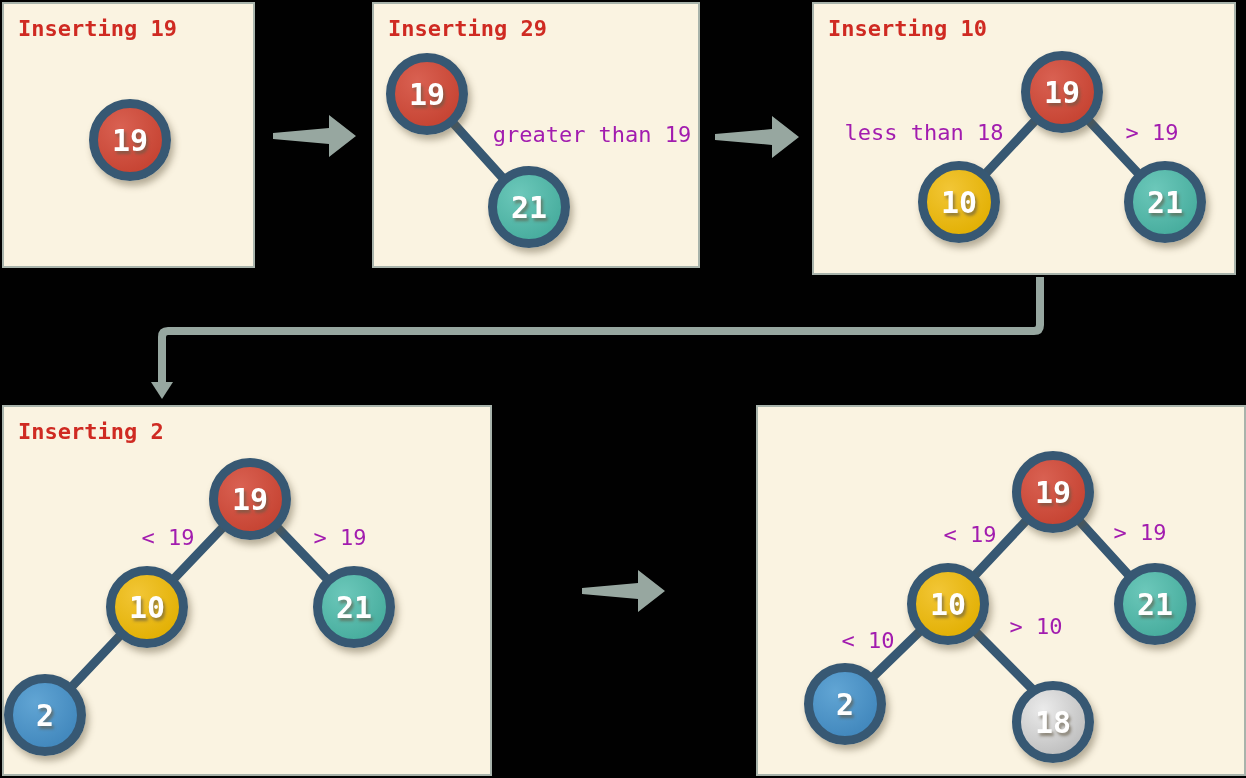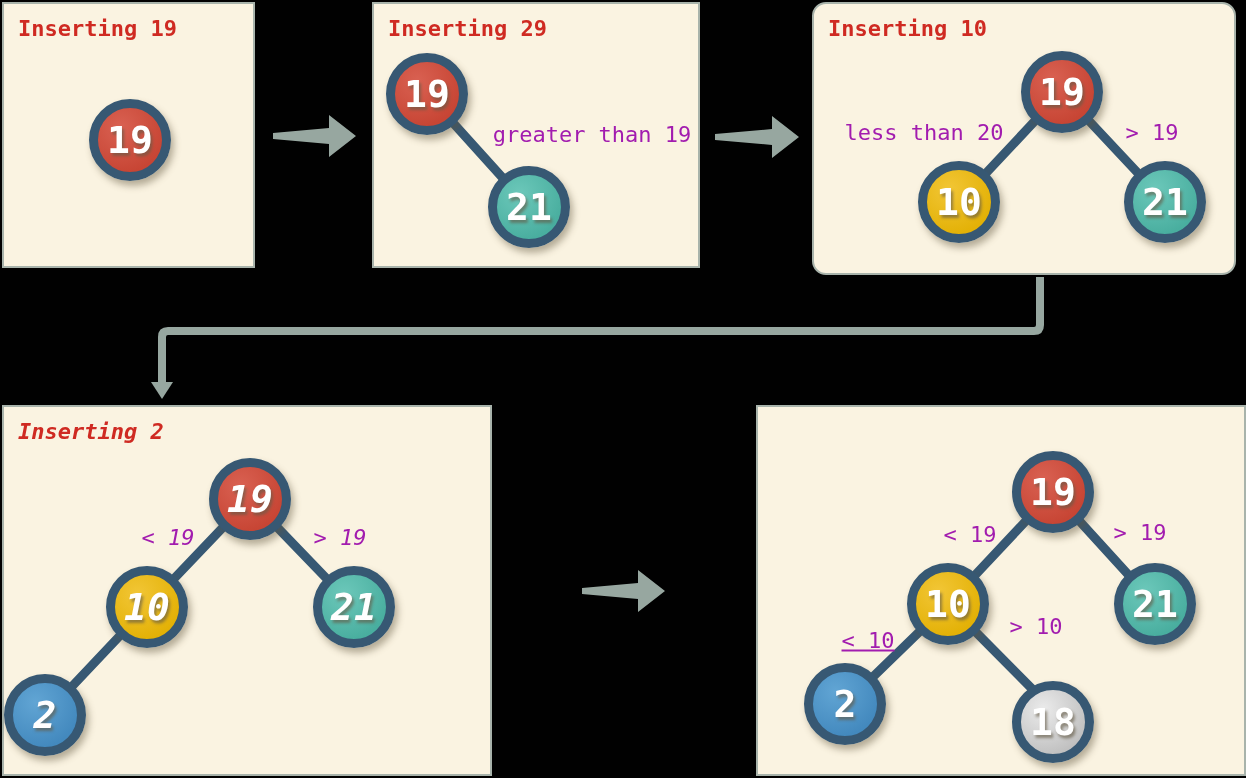--- a/index.html
+++ b/index.html
@@ -17,39 +17,39 @@
   
   .panel{
     position:absolute;
     box-sizing:border-box;
     background:#faf3e1;
     border:2px solid #a8b3ab;
     z-index:2;
   }
   .panel-1{left:2px;top:2px;width:253px;height:266px;}
   .panel-2{left:372px;top:2px;width:328px;height:266px;}
-  .panel-3{left:812px;top:2px;width:424px;height:273px;border-radius:14px;}
-  .panel-4{left:2px;top:405px;width:490px;height:371px;font-style:italic;}
+  .panel-3{left:812px;top:2px;width:424px;height:273px;}
+  .panel-4{left:2px;top:405px;width:490px;height:371px;}
   .panel-5{left:756px;top:405px;width:490px;height:371px;}
   .panel-title{
     position:absolute;left:14px;top:12px;margin:0;
     font-size:22px;font-weight:bold;color:#cf2a22;
     letter-spacing:0px;white-space:nowrap;
   }
   .edges{position:absolute;left:0;top:0;}
   .edges line{stroke:#375873;stroke-width:9;stroke-linecap:round;}
   
   .node{
     position:absolute;
     width:82px;height:82px;
     box-sizing:border-box;
     border:9px solid #375873;
     border-radius:50%;
     display:flex;align-items:center;justify-content:center;
-    color:#fff;font-size:38px;font-weight:bold;
+    color:#fff;font-size:30px;font-weight:bold;
     text-shadow:2px 3px 3px rgba(100,90,70,.65);
     box-shadow:3px 5px 7px rgba(95,85,60,.45);
     z-index:3;
   }
   .node--red   {background:radial-gradient(circle at 35% 30%,#d96152,#c74534 75%);}
   .node--teal  {background:radial-gradient(circle at 35% 30%,#6cc8ba,#49ae9f 75%);}
   .node--gold  {background:radial-gradient(circle at 35% 30%,#f2c636,#e3b106 75%);}
   .node--blue  {background:radial-gradient(circle at 35% 30%,#61a5d4,#4389be 75%);}
   .node--silver{background:radial-gradient(circle at 35% 30%,#ebebeb,#bfbfbf 78%);}
   
@@ -91,21 +91,21 @@
 
   <section class="panel panel-3">
     <svg class="edges" width="420" height="269">
         <line x1="248" y1="88" x2="145" y2="198"></line>
         <line x1="248" y1="88" x2="351" y2="198"></line>
       </svg>
     <h2 class="panel-title">Inserting 10</h2>
   <div class="node node--red" style="left: 207px; top: 47px;">19</div>
       <div class="node node--gold" style="left: 104px; top: 157px;">10</div>
       <div class="node node--teal" style="left: 310px; top: 157px;">21</div>
-      <div class="edge-label" style="left: 110px; top: 128px;">less than 20</div>
+      <div class="edge-label" style="left: 110px; top: 128px;">less than 18</div>
       <div class="edge-label" style="left: 338px; top: 128px;">&gt; 19</div>
     </section>
 
   <section class="panel panel-4">
     <svg class="edges" width="486" height="367">
         <line x1="246" y1="92" x2="143" y2="200"></line>
         <line x1="246" y1="92" x2="350" y2="200"></line>
         <line x1="143" y1="200" x2="41" y2="308"></line>
       </svg>
     <h2 class="panel-title">Inserting 2</h2>
@@ -124,17 +124,17 @@
         <line x1="190" y1="197" x2="87" y2="297"></line>
         <line x1="190" y1="197" x2="295" y2="303"></line>
       </svg>
   <div class="node node--red" style="left: 254px; top: 44px;">19</div>
       <div class="node node--gold" style="left: 149px; top: 156px;">10</div>
       <div class="node node--teal" style="left: 356px; top: 156px;">21</div>
       <div class="node node--blue" style="left: 46px; top: 256px;">2</div>
       <div class="node node--silver" style="left: 254px; top: 274px;">18</div>
       <div class="edge-label" style="left: 212px; top: 127px;">&lt; 19</div>
       <div class="edge-label" style="left: 382px; top: 125px;">&gt; 19</div>
-      <div class="edge-label" style="left: 110px; top: 233px; text-decoration: underline;">&lt; 10</div>
+      <div class="edge-label" style="left: 110px; top: 233px;">&lt; 10</div>
       <div class="edge-label" style="left: 278px; top: 219px;">&gt; 10</div>
     </section>
 
 </div>
 
 </body></html>

